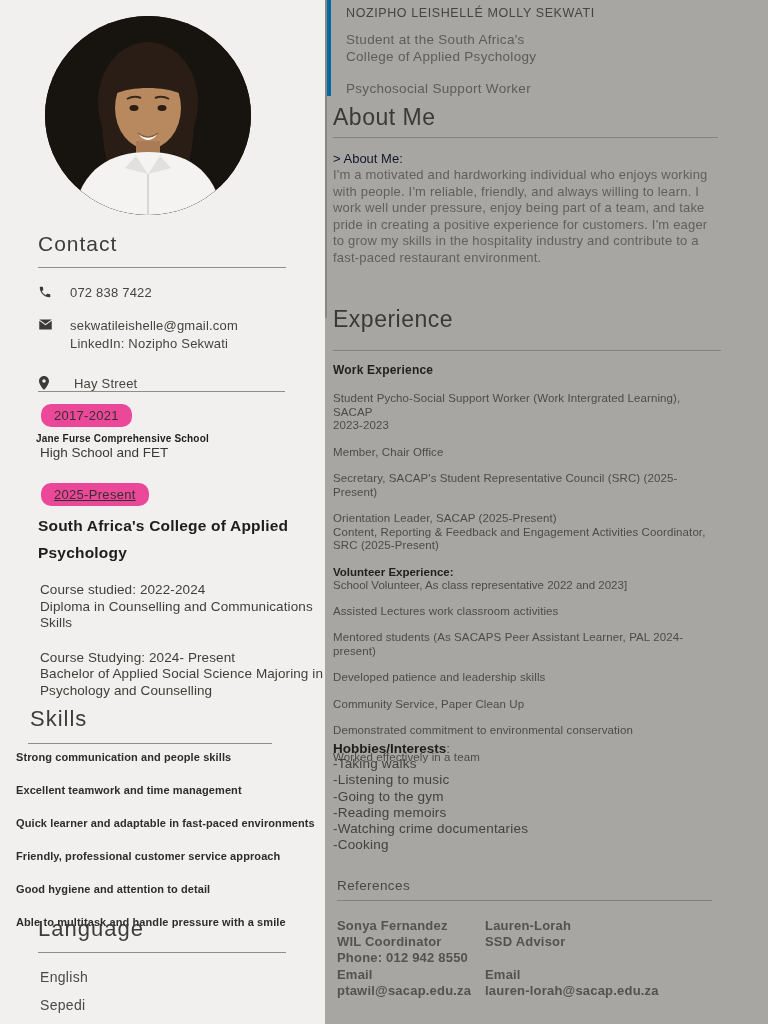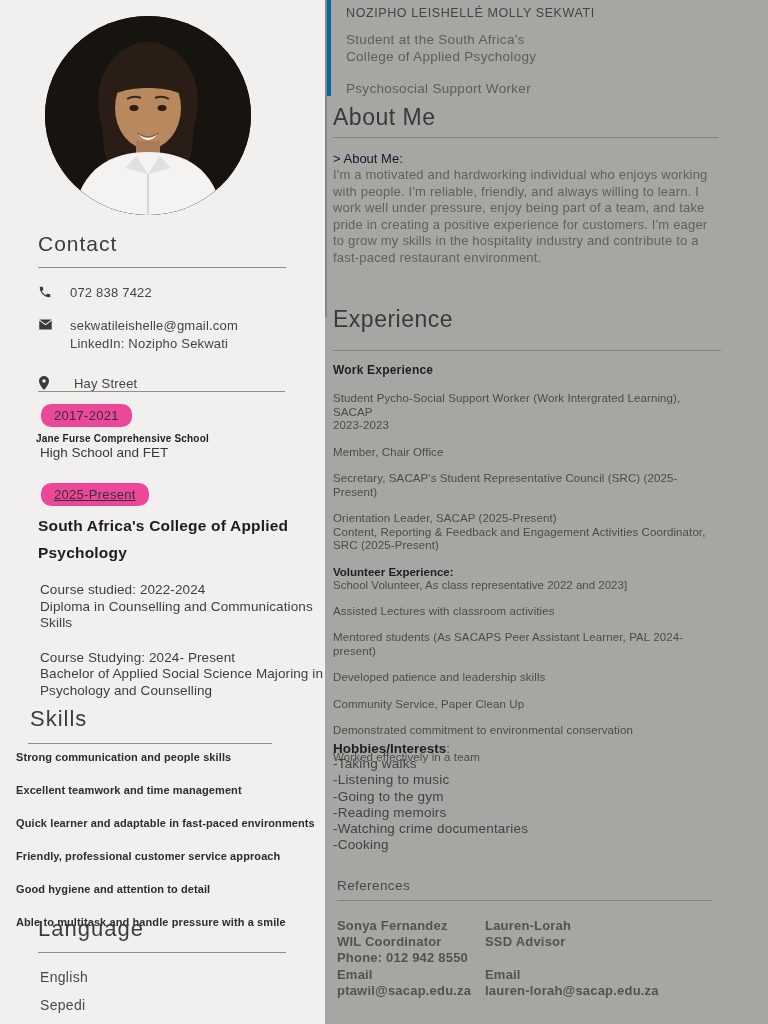--- a/index.html
+++ b/index.html
@@ -213,21 +213,21 @@
       <div class="xp-label">Work Experience</div>
       <div class="xp-items">
         <div class="xp-item pre">Student Pycho-Social Support Worker (Work Intergrated Learning), SACAP
 2023-2023</div>
         <div class="xp-item pre">Member, Chair Office</div>
         <div class="xp-item pre">Secretary, SACAP's Student Representative Council (SRC) (2025-Present)</div>
         <div class="xp-item pre">Orientation Leader, SACAP (2025-Present)
 Content, Reporting &amp; Feedback and Engagement Activities Coordinator, SRC (2025-Present)</div>
         <div class="vol-label">Volunteer Experience:</div>
         <div class="vol-first">School Volunteer, As class representative 2022 and 2023]</div>
-        <div class="xp-item">Assisted Lectures with classroom activities</div>
+        <div class="xp-item">Assisted Lectures work classroom activities</div>
         <div class="xp-item">Mentored students (As SACAPS Peer Assistant Learner, PAL 2024-present)</div>
         <div class="xp-item">Developed patience and leadership skills</div>
         <div class="xp-item">Community Service, Paper Clean Up</div>
         <div class="xp-item">Demonstrated commitment to environmental conservation</div>
         <div class="xp-item">Worked effectively in a team</div>
       </div>
     </div>
 
     <div class="sec-hob">
       <div class="hob-label"><b>Hobbies/Interests</b><span>:</span></div>

